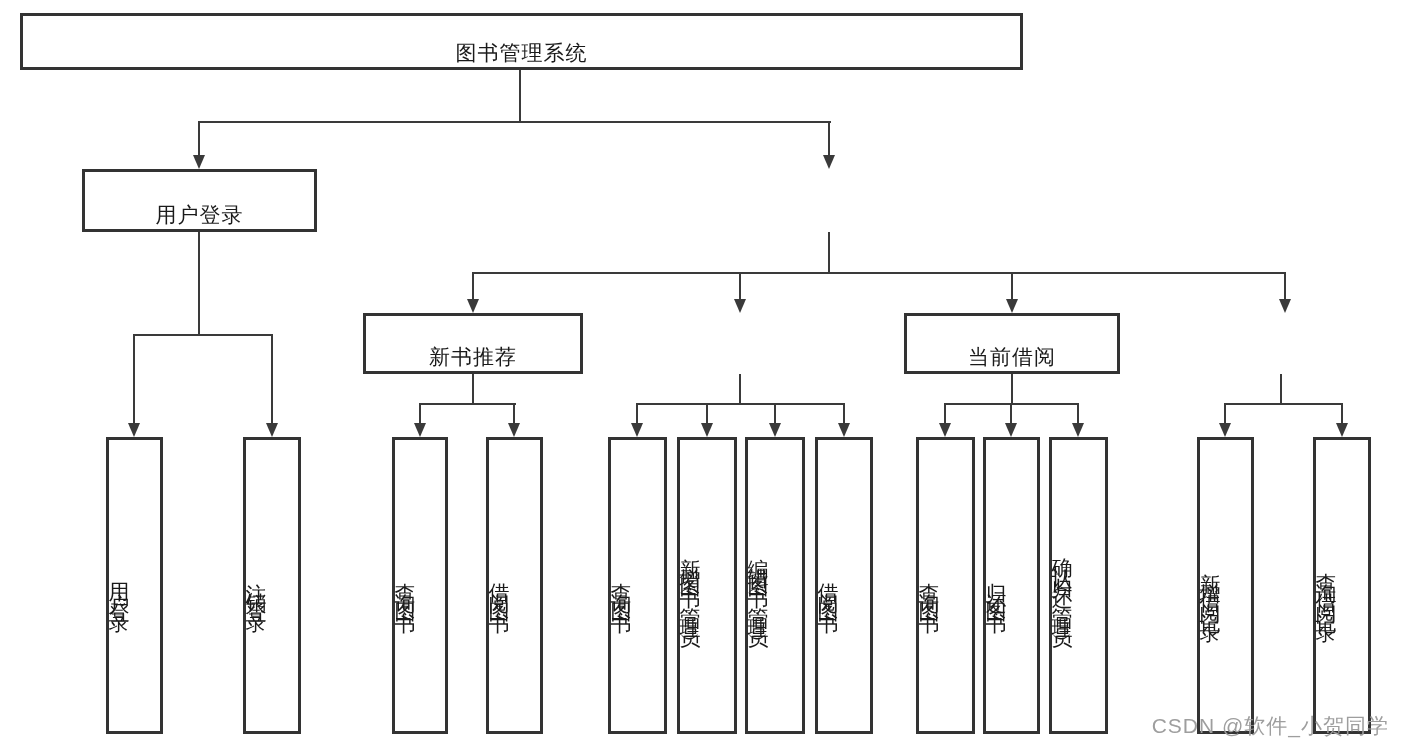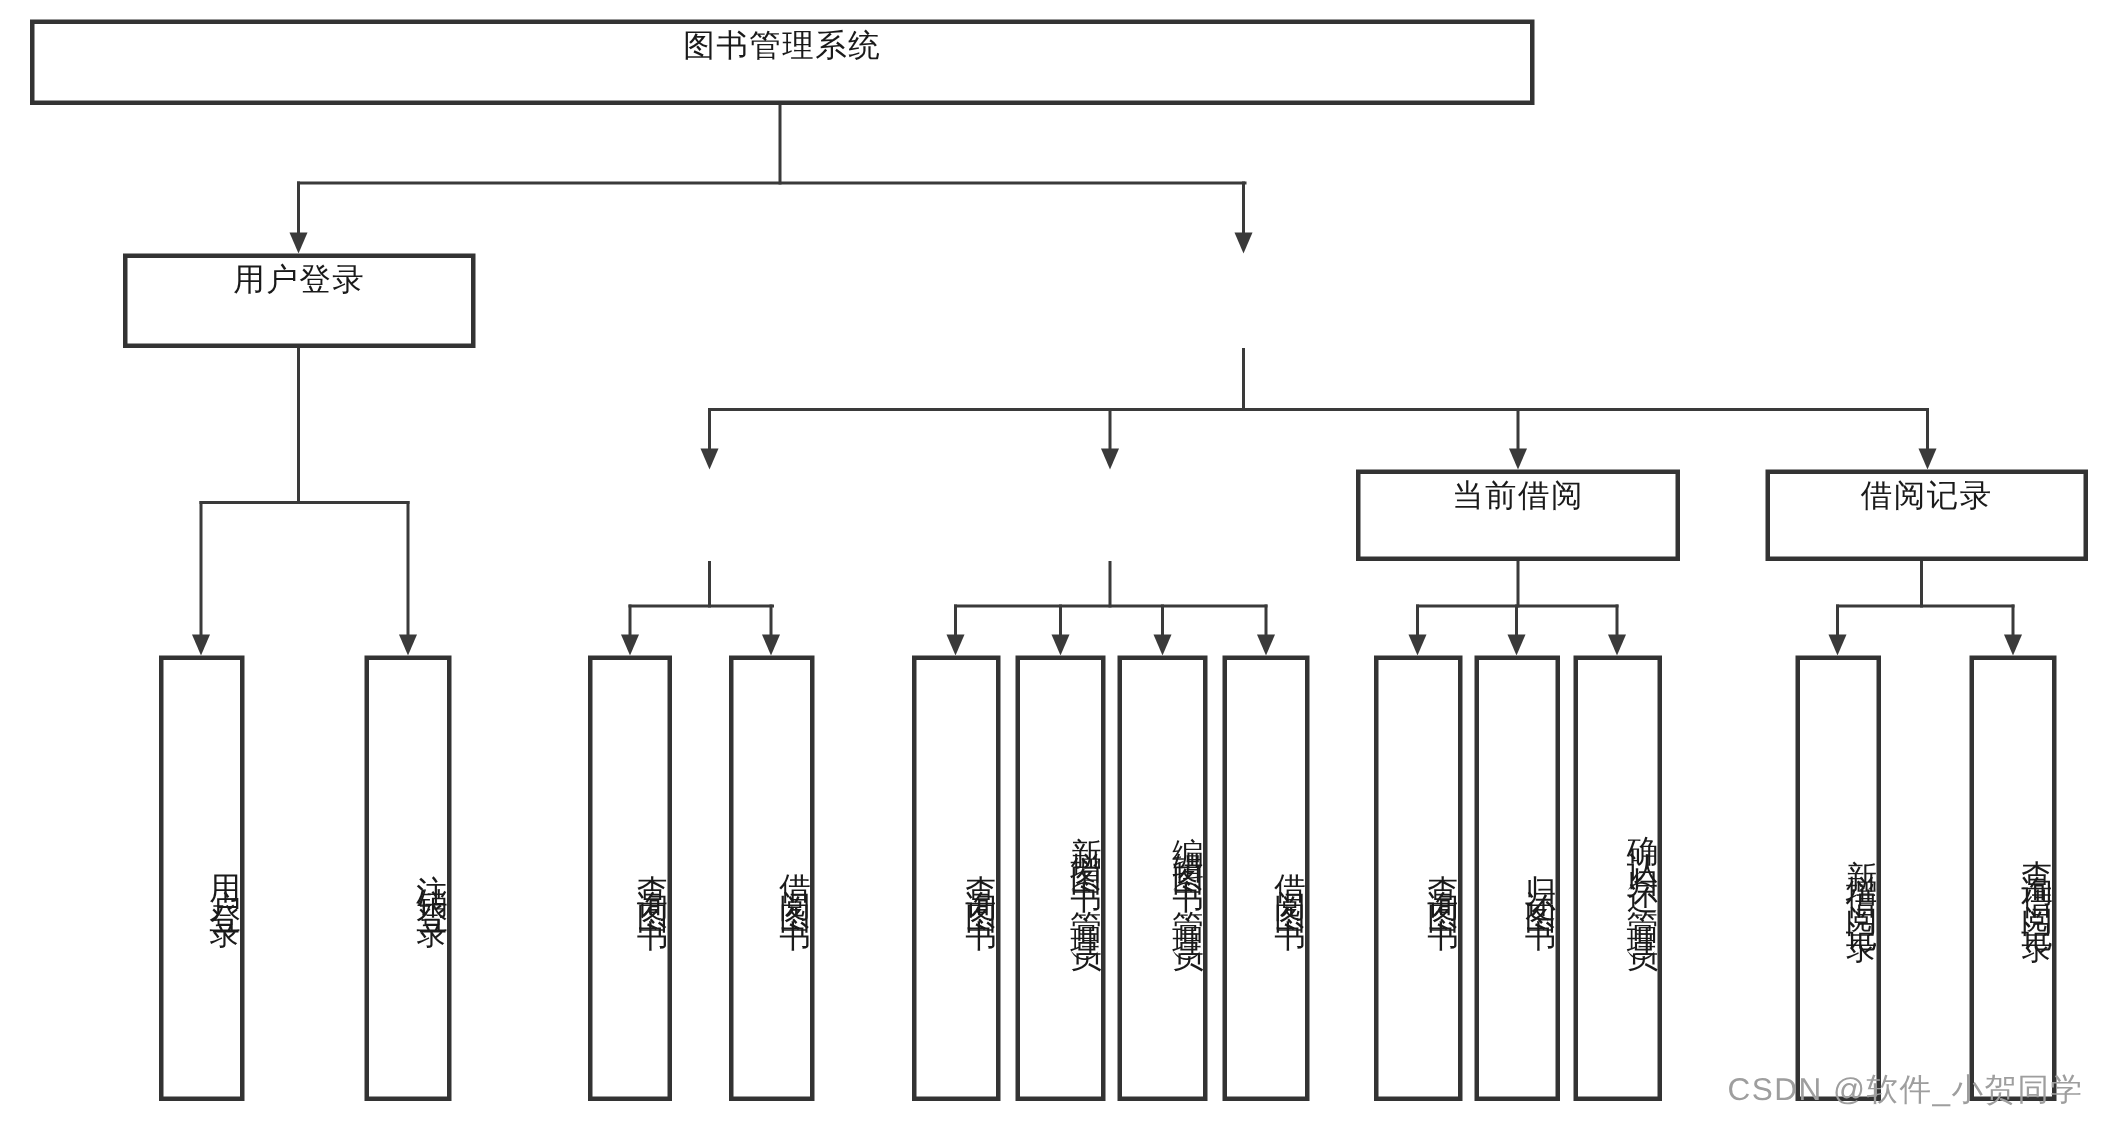--- a/index.html
+++ b/index.html
@@ -4,21 +4,21 @@
 <style>
   html,body{margin:0;padding:0;background:#fff;}
   .canvas{
     position:relative;width:1405px;height:747px;background:#fff;overflow:hidden;
     font-family:"Liberation Sans","DejaVu Sans",sans-serif;
     color:var(--text,#1a1a1a);
   }
   .box{
     position:absolute;box-sizing:border-box;
     border:3px solid var(--border,#333);background:#fff;
-    display:flex;align-items:flex-start;justify-content:center;
+    display:flex;align-items:flex-end;justify-content:center;
   }
   .hlabel{font-size:21px;letter-spacing:1px;white-space:nowrap;}
   .leaf{
     writing-mode:vertical-rl;text-orientation:mixed;
   }
   .leaf .vlabel{font-size:21px;letter-spacing:10px;line-height:1;}
   .line{position:absolute;background:var(--line,#3a3a3a);}
   .arrow{
     position:absolute;width:0;height:0;
     border-left:6px solid transparent;border-right:6px solid transparent;
@@ -60,25 +60,25 @@
   <div class="line" style="left:472px;top:272px;width:814px;height:2px;"></div>
   <div class="line" style="left:472px;top:272px;width:2px;height:29px;"></div>
   <div class="arrow" style="left:467px;top:299px;"></div>
   <div class="line" style="left:739px;top:272px;width:2px;height:29px;"></div>
   <div class="arrow" style="left:734px;top:299px;"></div>
   <div class="line" style="left:1011px;top:272px;width:2px;height:29px;"></div>
   <div class="arrow" style="left:1006px;top:299px;"></div>
   <div class="line" style="left:1284px;top:272px;width:2px;height:29px;"></div>
   <div class="arrow" style="left:1279px;top:299px;"></div>
 
+  <div class="box" style="left:363px;top:313px;width:220px;height:61px;">
+    <span class="hlabel">新书推荐</span>
+  </div>
   <div class="box" style="left:904px;top:313px;width:216px;height:61px;">
     <span class="hlabel">当前借阅</span>
-  </div>
-  <div class="box" style="left:1177px;top:313px;width:215px;height:61px;">
-    <span class="hlabel">借阅记录</span>
   </div>
 
   <div class="line" style="left:472px;top:374px;width:2px;height:31px;"></div>
   <div class="line" style="left:419px;top:403px;width:97px;height:2px;"></div>
   <div class="line" style="left:419px;top:403px;width:2px;height:22px;"></div>
   <div class="arrow" style="left:414px;top:423px;"></div>
   <div class="line" style="left:513px;top:403px;width:2px;height:22px;"></div>
   <div class="arrow" style="left:508px;top:423px;"></div>
 
   <div class="line" style="left:739px;top:374px;width:2px;height:31px;"></div>

